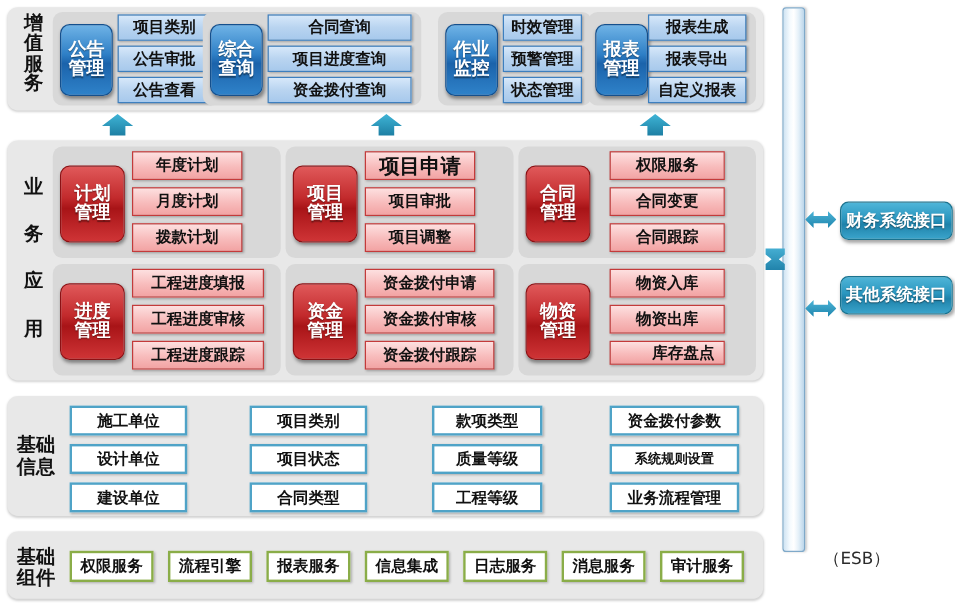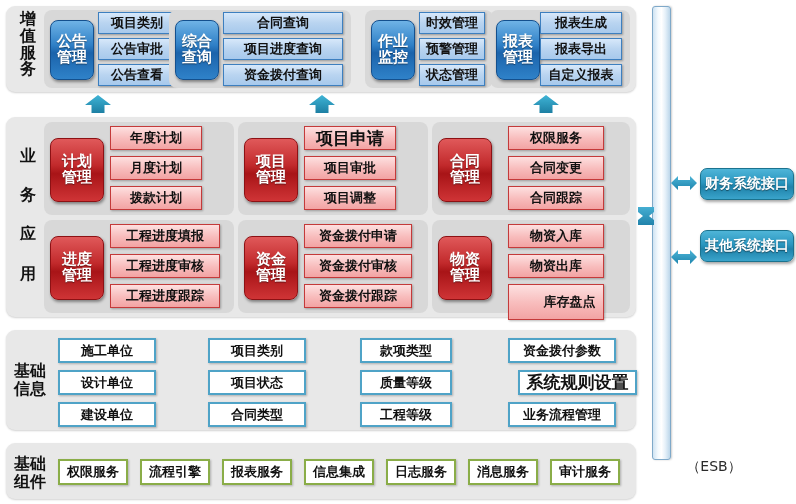--- a/index.html
+++ b/index.html
@@ -238,39 +238,39 @@
   <div class="leaf lred" style="left:304px;top:254px;width:108px;height:24px;font-size:13px;">资金拨付审核</div>
   <div class="leaf lred" style="left:304px;top:284px;width:108px;height:24px;font-size:13px;">资金拨付跟踪</div>
 
   <div class="group" style="left:432px;top:220px;width:198px;height:93px;"></div>
   <div class="mod red" style="left:438px;top:236px;width:52px;height:62px;font-size:15px;">
       <span>物资</span>
       <span>管理</span>
     </div>
   <div class="leaf lred" style="left:508px;top:224px;width:96px;height:24px;font-size:13px;">物资入库</div>
   <div class="leaf lred" style="left:508px;top:254px;width:96px;height:24px;font-size:13px;">物资出库</div>
-  <div class="leaf lred" style="left:508px;top:284px;width:96px;height:36px;font-size:13px;padding-left:27px;">库存盘点</div>
+  <div class="leaf lred" style="left:508px;top:284px;width:96px;height:20px;font-size:13px;padding-left:27px;">库存盘点</div>
 
   <div class="band" style="left:6px;top:330px;width:630px;height:100px;"></div>
   <div class="band-label" style="left:8px;top:362px;width:44px;font-size:16px;line-height:1.12;"><span>基础</span><span>信息</span></div>
 
   <div class="leaf lwhite" style="left:58px;top:338px;width:98px;height:25px;font-size:13px;">施工单位</div>
   <div class="leaf lwhite" style="left:58px;top:370px;width:98px;height:25px;font-size:13px;">设计单位</div>
   <div class="leaf lwhite" style="left:208px;top:338px;width:98px;height:25px;font-size:13px;">项目类别</div>
 
   <div class="leaf lwhite" style="left:58px;top:402px;width:98px;height:25px;font-size:13px;">建设单位</div>
   <div class="leaf lwhite" style="left:208px;top:370px;width:98px;height:25px;font-size:13px;">项目状态</div>
   <div class="leaf lwhite" style="left:208px;top:402px;width:98px;height:25px;font-size:13px;">合同类型</div>
 
   <div class="leaf lwhite" style="left:360px;top:338px;width:92px;height:25px;font-size:13px;">款项类型</div>
   <div class="leaf lwhite" style="left:360px;top:370px;width:92px;height:25px;font-size:13px;">质量等级</div>
   <div class="leaf lwhite" style="left:360px;top:402px;width:92px;height:25px;font-size:13px;">工程等级</div>
 
   <div class="leaf lwhite" style="left:508px;top:338px;width:108px;height:25px;font-size:13px;">资金拨付参数</div>
-  <div class="leaf lwhite" style="left:508px;top:370px;width:119px;height:25px;font-size:17px;margin-left:10px;">系统规则设置</div>
+  <div class="leaf lwhite" style="left:508px;top:370px;width:108px;height:25px;font-size:11px;">系统规则设置</div>
   <div class="leaf lwhite" style="left:508px;top:402px;width:108px;height:25px;font-size:13px;">业务流程管理</div>
 
   <div class="band" style="left:6px;top:443px;width:630px;height:56px;"></div>
   <div class="band-label" style="left:8px;top:455px;width:44px;font-size:16px;line-height:1.12;"><span>基础</span><span>组件</span></div>
 
   <div class="leaf lgreen" style="left:58px;top:459px;width:70px;height:26px;font-size:13px;">权限服务</div>
   <div class="leaf lgreen" style="left:140px;top:459px;width:70px;height:26px;font-size:13px;">流程引擎</div>
   <div class="leaf lgreen" style="left:222px;top:459px;width:70px;height:26px;font-size:13px;">报表服务</div>
   <div class="leaf lgreen" style="left:304px;top:459px;width:70px;height:26px;font-size:13px;">信息集成</div>
   <div class="leaf lgreen" style="left:386px;top:459px;width:70px;height:26px;font-size:13px;">日志服务</div>

